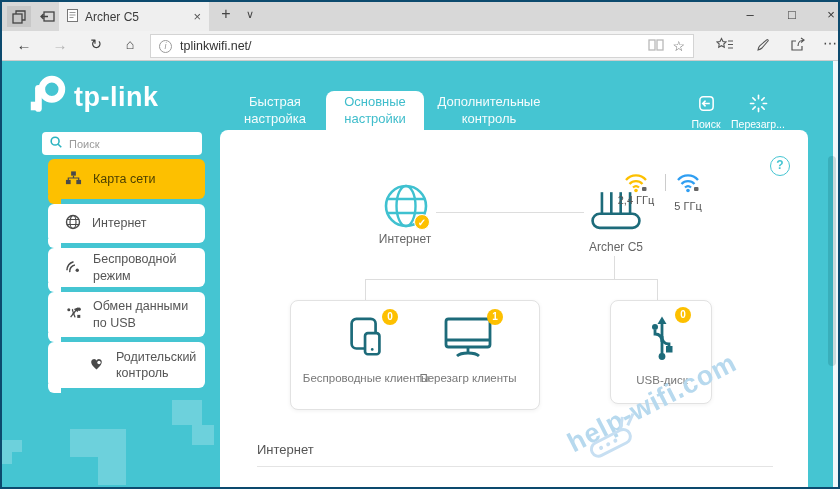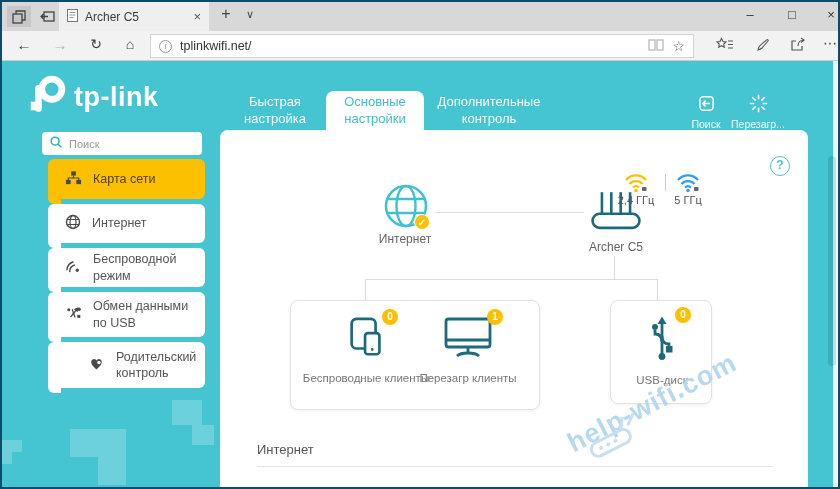--- a/index.html
+++ b/index.html
@@ -89,21 +89,21 @@
 
   .nlabel { position:absolute; font-size:12px; color:#666; text-align:center; }
   .glb { position:absolute; left:162px; top:52px; width:48px; height:48px; }
   .glb-badge { position:absolute; left:194px; top:84px; width:16px; height:16px; background:#fdc000;
                border-radius:50%; color:#fff; font-size:10px; font-weight:bold; text-align:center;
                line-height:16px; border:1.5px solid #fff; }
   .rtr { position:absolute; left:366px; top:56px; }
   .wifi-ic { position:absolute; width:24px; height:22px; }
   .w24 { left:404px; top:42px; } .w5 { left:456px; top:42px; }
   .band { position:absolute; top:64px; font-size:11px; color:#555; text-align:center; }
-  .b24 { left:392px; width:48px; } .b5 { left:448px; width:40px; }
+  .b24 { left:392px; width:48px; } .b5 { left:448px; width:40px;margin-top:6px; }
   .bandsep { position:absolute; left:445px; top:44px; width:1px; height:17px; background:#ccc; }
 
   .card { position:absolute; background:#fff; border:1px solid #e2e2e2; border-radius:8px;
           box-shadow:0 1px 4px rgba(0,0,0,0.06); }
   .card.clients { left:70px; top:170px; width:250px; height:110px; }
   .card.usb { left:390px; top:170px; width:102px; height:104px; }
   .node { position:absolute; width:140px; display:flex; flex-direction:column; align-items:center; }
   .node .iconwrap { position:relative; }
   .node .cnt { position:absolute; top:-5px; right:-9px; width:16px; height:16px; background:#fdc000;
                border-radius:50%; color:#fff; font-size:10px; font-weight:bold; text-align:center; line-height:16px; }

